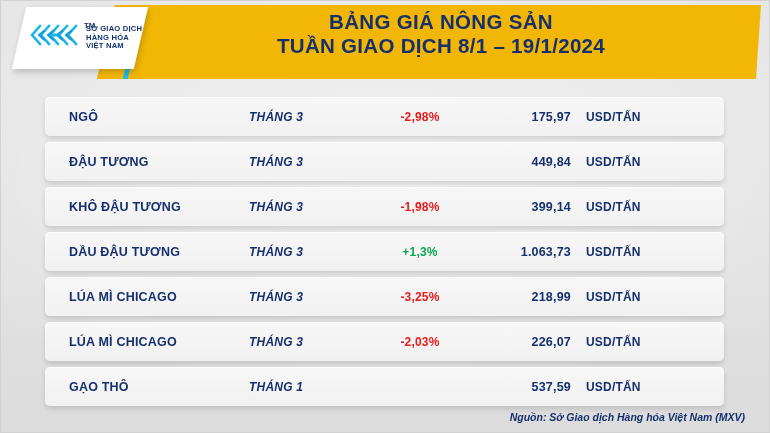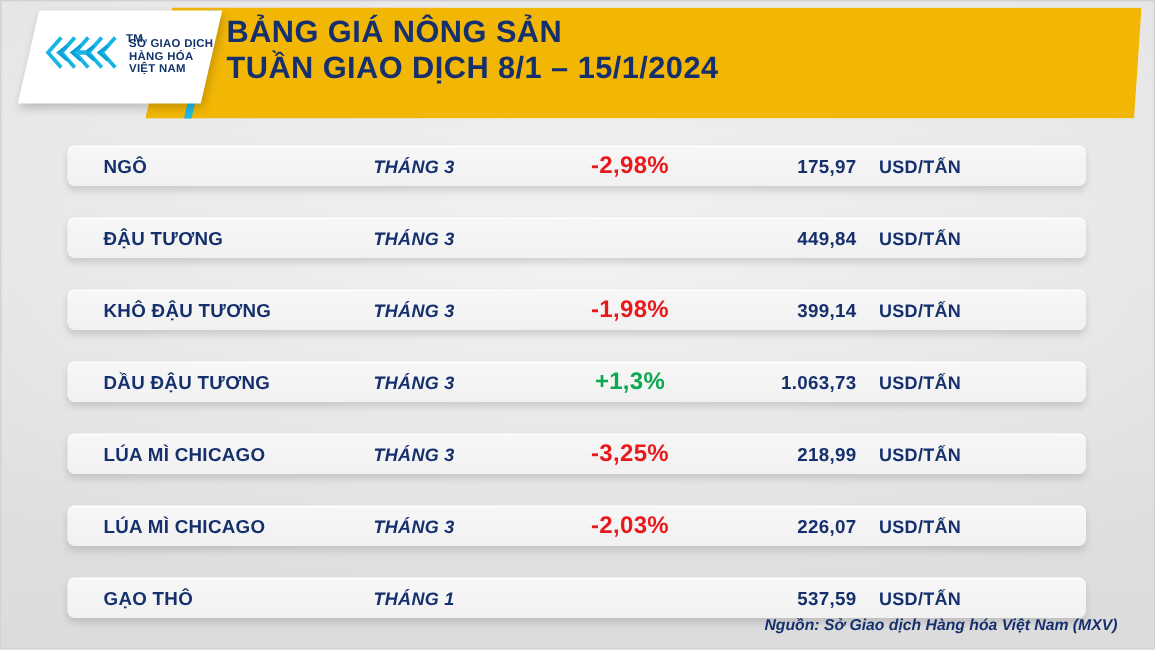--- a/index.html
+++ b/index.html
@@ -98,41 +98,41 @@
     font-size: 4px;
     color: #12336b;
     margin-left: -2px;
     margin-top: -3px;
   }
 
   .title-wrap {
     position: absolute;
     left: 150px; top: 9px;
     width: 580px;
-    text-align: left;
+    text-align: center;
     line-height: 1.16;
   }
   .title-line {
     font-size: 20.5px;
     font-weight: bold;
     color: #16306e;
     letter-spacing: 0.3px;
     white-space: nowrap;
   }
 
   
   .rows {
     position: absolute;
     left: 44px; top: 96px;
     width: 679px;
   }
   .row {
     position: relative;
-    height: 27px;
-    margin-bottom: 21px;
+    height: 39px;
+    margin-bottom: 6px;
     background: linear-gradient(180deg, #f7f7f7 0%, #f1f1f1 100%);
     border-radius: 5px;
     box-shadow: 0 3px 5px rgba(0,0,0,0.13), 0 1px 0 rgba(255,255,255,0.9) inset;
     display: flex;
     align-items: center;
   }
   .c-name {
     position: absolute;
     left: 24px;
     font-size: 12.5px;
@@ -149,21 +149,21 @@
     color: #16306e;
     letter-spacing: 0.2px;
     white-space: nowrap;
     font-style: italic;
   }
   .c-change {
     position: absolute;
     left: 320px;
     width: 110px;
     text-align: center;
-    font-size: 16px;
+    font-size: 12px;
     font-weight: bold;
     letter-spacing: 0.2px;
     white-space: nowrap;
   }
   .c-change.down { color: #e8191b; }
   .c-change.up   { color: #0aa84f; }
   .c-price {
     position: absolute;
     left: 420px;
     width: 106px;
@@ -256,21 +256,21 @@
           <span class="logo-tm">TM</span>
           <span>SỞ GIAO DỊCH</span>
           <span>HÀNG HÓA</span>
           <span>VIỆT NAM</span>
         </div>
       </div>
     </div>
 
     <div class="title-wrap">
       <div class="title-line">BẢNG GIÁ NÔNG SẢN</div>
-      <div class="title-line">TUẦN GIAO DỊCH 8/1 – 15/1/2024</div>
+      <div class="title-line">TUẦN GIAO DỊCH 8/1 – 19/1/2024</div>
     </div>
   </div>
 
   <div class="rows" id="rows">
       <div class="row">
         <div class="c-name">NGÔ</div>
         <div class="c-month">THÁNG 3</div>
         <div class="c-change down">-2,98%</div>
         <div class="c-price">175,97</div>
         <div class="c-unit">USD/TẤN</div>

